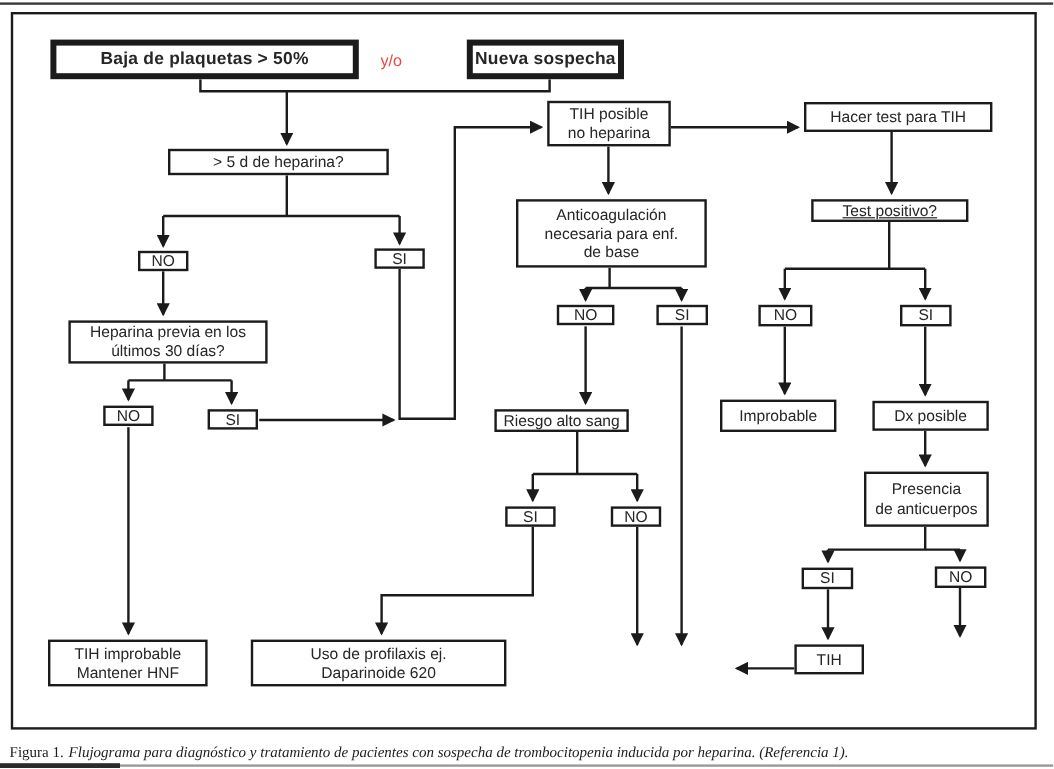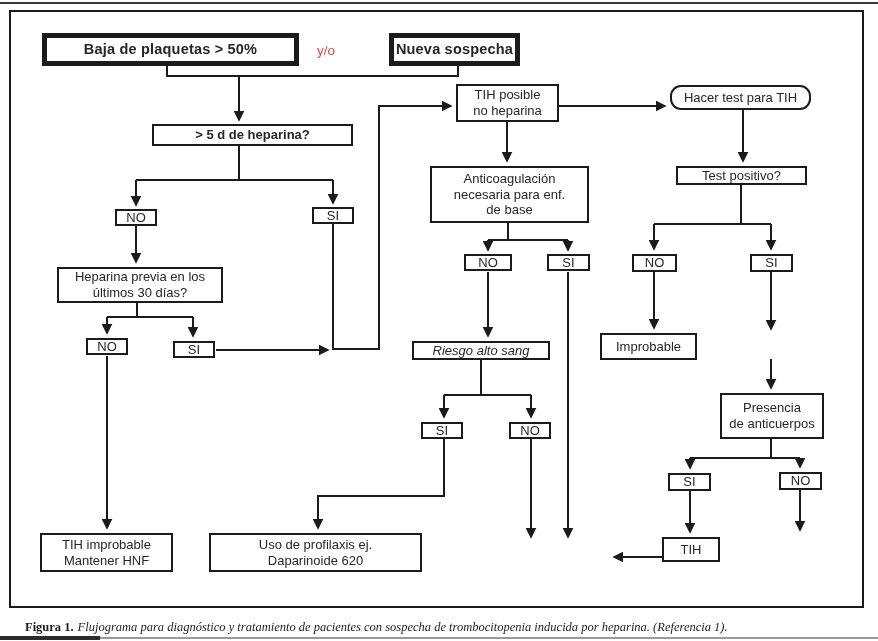--- a/index.html
+++ b/index.html
@@ -18,21 +18,21 @@
   }
   .node-thick{border-width:5px;font-weight:bold;font-size:14.5px;letter-spacing:.2px;}
   .free-label{
     position:absolute;font-size:13.5px;color:#ef4444;background:transparent;border:none;
   }
   .caption{
     position:absolute;left:8px;top:620px;width:862px;
     font-family:"Liberation Serif","DejaVu Serif",serif;font-size:12.5px;color:#1d1d1d;
     white-space:nowrap;
   }
-  .cap-label{font-weight:bold;margin-right:4px;margin-left:17px;}
+  .cap-label{font-weight:normal;margin-right:4px;}
   .cap-text{font-style:italic;}
   .bottom-rule-thin{position:absolute;left:0;top:637px;width:878px;height:1.5px;background:#9a9a9a;}
   .bottom-rule-dark{position:absolute;left:0;top:636px;width:100px;height:4px;background:#2b2b2b;}
 </style>
 </head>
 <body>
 
 <div class="page">
 
   <div class="top-rule"></div>
@@ -83,48 +83,49 @@
       <path marker-end="url(#arr)" d="M690,491 V532"></path>
       <path marker-end="url(#arr)" d="M800,490 V530"></path>
       <path marker-end="url(#arr)" d="M662,557 H614"></path>
     </g>
   </svg>
 
   <div class="node node-thick" style="left:42px;top:33px;width:257px;height:33px;">Baja de plaquetas &gt; 50%</div>
   <div class="free-label" style="left:317px;top:43px;">y/o</div>
   <div class="node node-thick" style="left:389px;top:33px;width:131px;height:33px;">Nueva sospecha</div>
 
-  <div class="node" style="left:152px;top:124px;width:201px;height:22px;font-weight:bold;">&gt; 5 d de heparina?</div>
+  <div class="node" style="left:140px;top:124px;width:184px;height:22px;">&gt; 5 d de heparina?</div>
   <div class="node" style="left:115px;top:209px;width:42px;height:17px;">NO</div>
   <div class="node" style="left:312px;top:207px;width:42px;height:17px;">SI</div>
 
   <div class="node" style="left:57px;top:267px;width:166px;height:36px;">Heparina previa en los
 últimos 30 días?</div>
   <div class="node" style="left:86px;top:338px;width:42px;height:17px;">NO</div>
   <div class="node" style="left:173px;top:341px;width:42px;height:17px;">SI</div>
 
   <div class="node" style="left:456px;top:84px;width:103px;height:38px;">TIH posible
 no heparina</div>
-  <div class="node" style="left:670px;top:85px;width:141px;height:25px;border-radius:11px;">Hacer test para TIH</div>
+  <div class="node" style="left:670px;top:85px;width:157px;height:25px;">Hacer test para TIH</div>
 
   <div class="node" style="left:430px;top:166px;width:159px;height:57px;">Anticoagulación
 necesaria para enf.
 de base</div>
   <div class="node" style="left:464px;top:254px;width:48px;height:17px;">NO</div>
   <div class="node" style="left:547px;top:254px;width:43px;height:17px;">SI</div>
 
-  <div class="node" style="left:412px;top:341px;width:138px;height:19px;font-style:italic;">Riesgo alto sang</div>
+  <div class="node" style="left:412px;top:341px;width:112px;height:19px;">Riesgo alto sang</div>
   <div class="node" style="left:421px;top:422px;width:42px;height:17px;">SI</div>
   <div class="node" style="left:509px;top:422px;width:42px;height:17px;">NO</div>
 
-  <div class="node" style="left:676px;top:166px;width:131px;height:19px;">Test positivo?</div>
+  <div class="node" style="left:676px;top:166px;width:131px;height:19px;text-decoration:underline;">Test positivo?</div>
   <div class="node" style="left:632px;top:254px;width:45px;height:18px;">NO</div>
   <div class="node" style="left:750px;top:254px;width:43px;height:18px;">SI</div>
 
   <div class="node" style="left:600px;top:333px;width:97px;height:27px;">Improbable</div>
+  <div class="node" style="left:727px;top:334px;width:97px;height:25px;">Dx posible</div>
 
   <div class="node" style="left:720px;top:393px;width:104px;height:46px;">Presencia
 de anticuerpos</div>
   <div class="node" style="left:668px;top:473px;width:43px;height:18px;">SI</div>
   <div class="node" style="left:779px;top:472px;width:43px;height:18px;">NO</div>
 
   <div class="node" style="left:662px;top:537px;width:58px;height:25px;">TIH</div>
 
   <div class="node" style="left:40px;top:533px;width:133px;height:39px;">TIH improbable
 Mantener HNF</div>

